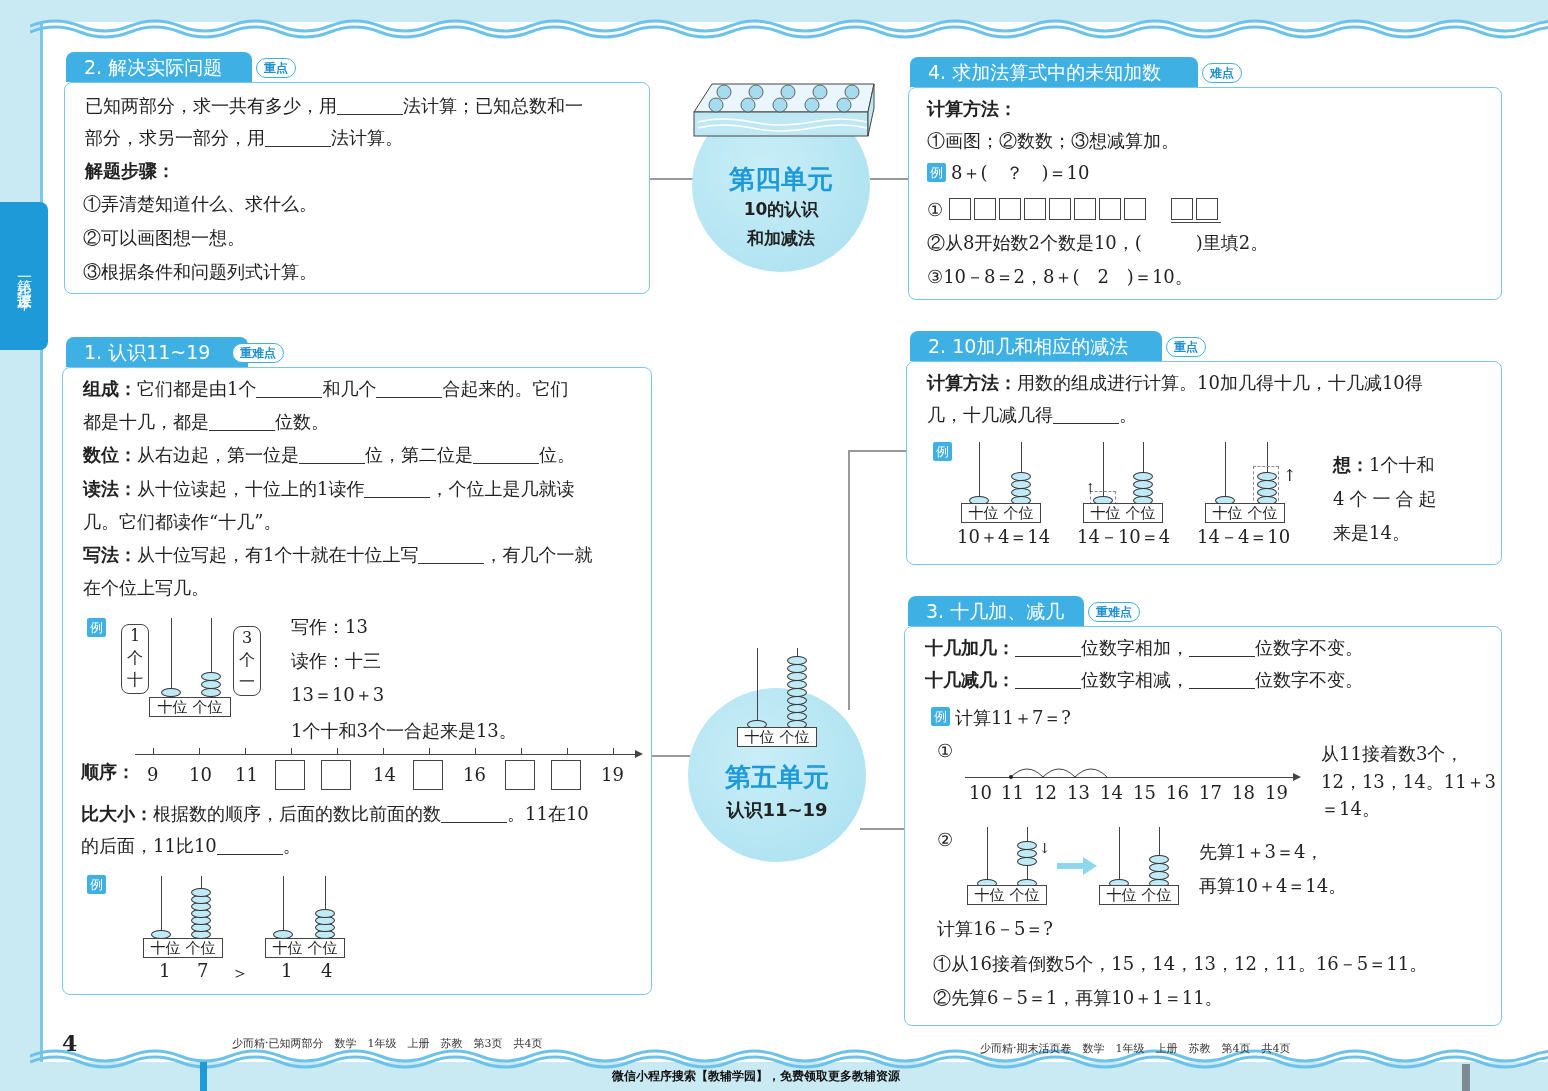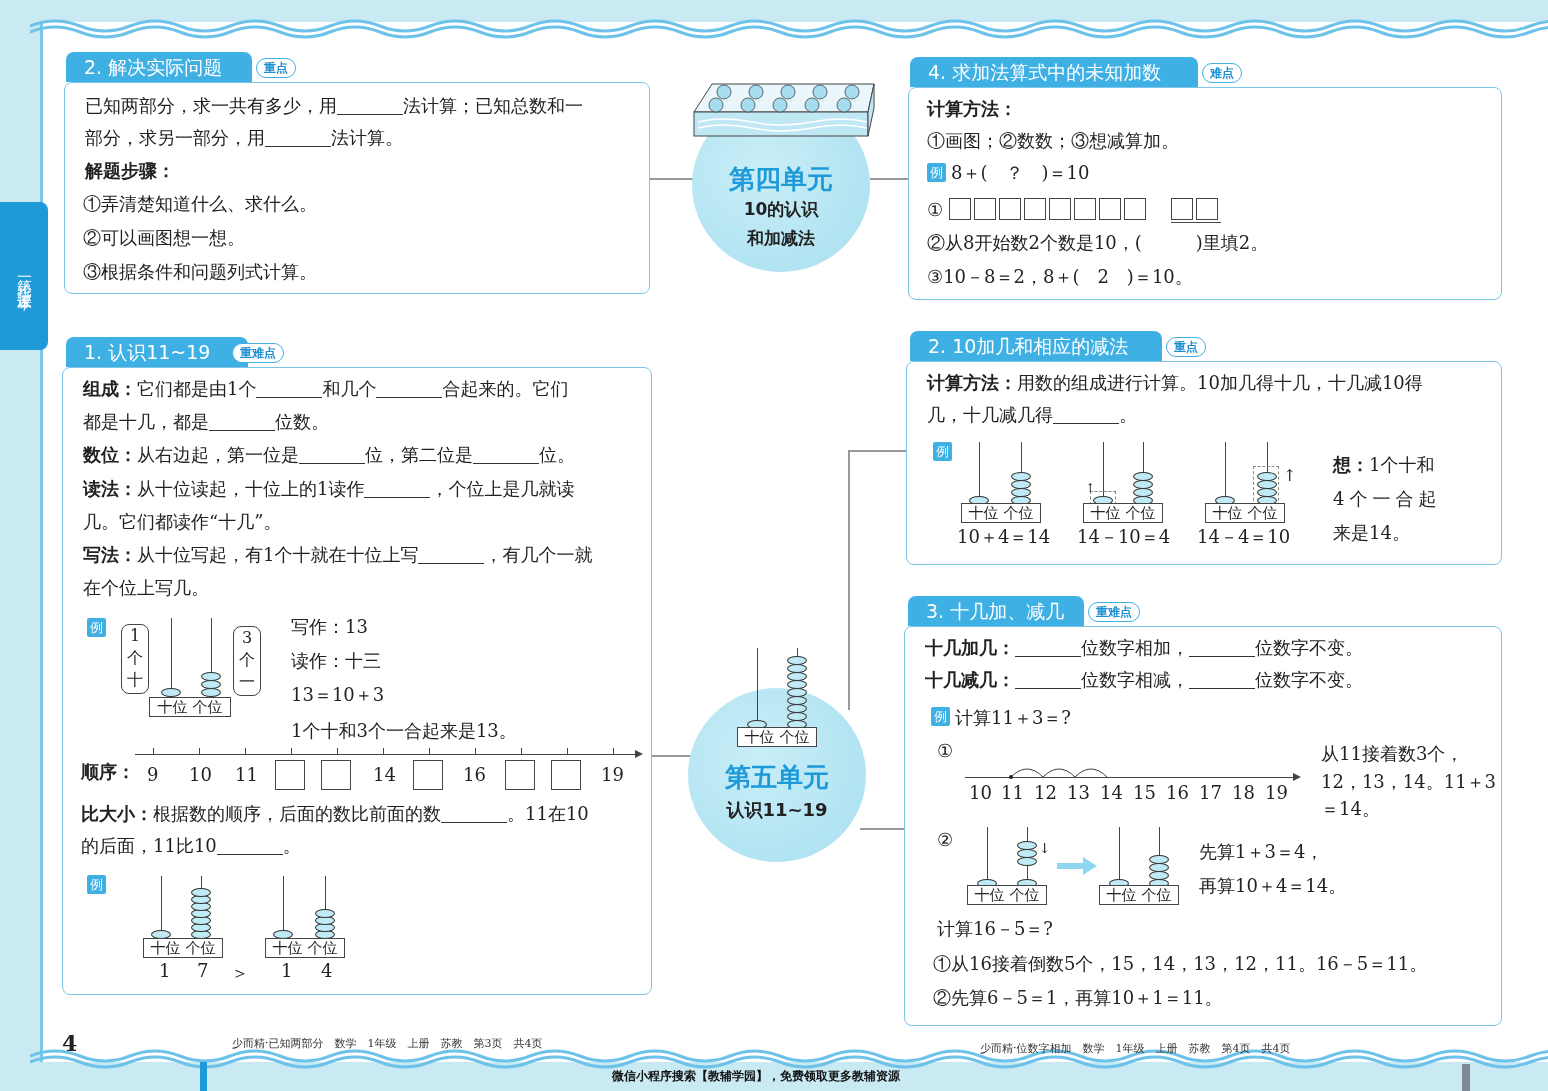--- a/index.html
+++ b/index.html
@@ -328,21 +328,21 @@
 <div class="card-title" style="left:908px;top:596px;width:176px;">3. 十几加、减几</div>
 <div class="badge" style="left:1088px;top:602px;">重难点</div>
 <div class="card" style="left:904px;top:626px;width:598px;height:400px;">
   <div class="line" style="left:20px;top:12px;">
     <span class="b">十几加几：</span><span class="blank" style="width:66px;"></span><span>位数字相加，</span><span class="blank" style="width:66px;"></span><span>位数字不变。</span>
   </div>
   <div class="line" style="left:20px;top:44px;">
     <span class="b">十几减几：</span><span class="blank" style="width:66px;"></span><span>位数字相减，</span><span class="blank" style="width:66px;"></span><span>位数字不变。</span>
   </div>
   <div class="ex-tag" style="left:26px;top:80px;">例</div>
-  <div class="line" style="left:50px;top:82px;">计算11＋3＝?</div>
+  <div class="line" style="left:50px;top:82px;">计算11＋7＝?</div>
   <div class="line" style="left:32px;top:115px;">①</div>
 
   <div style="position:absolute;left:60px;top:150px;width:330px;height:1.2px;background:#444;"></div>
   <div style="position:absolute;left:388px;top:146px;width:0;height:0;border-left:8px solid #444;border-top:4px solid transparent;border-bottom:4px solid transparent;"></div>
   <svg style="position:absolute;left:100px;top:132px;" width="110" height="20" viewBox="0 0 110 20">
     <path d="M6 18 Q 22 2 38 18" stroke="#444" fill="none" stroke-width="1"></path>
     <path d="M38 18 Q 54 2 70 18" stroke="#444" fill="none" stroke-width="1"></path>
     <path d="M70 18 Q 86 2 102 18" stroke="#444" fill="none" stroke-width="1"></path>
     <circle cx="6" cy="18" r="2" fill="#222"></circle>
   </svg>
@@ -386,16 +386,16 @@
   <div class="line" style="left:294px;top:216px;">先算1＋3＝4，</div>
   <div class="line" style="left:294px;top:250px;">再算10＋4＝14。</div>
 
   <div class="line" style="left:32px;top:293px;">计算16－5＝?</div>
   <div class="line" style="left:28px;top:328px;">①从16接着倒数5个，15，14，13，12，11。16－5＝11。</div>
   <div class="line" style="left:28px;top:362px;">②先算6－5＝1，再算10＋1＝11。</div>
 </div>
 
 <div class="page-num">4</div>
 <div class="footer-text" style="left:232px;top:1036px;">少而精·已知两部分　数学　1年级　上册　苏教　第3页　共4页</div>
-<div class="footer-text" style="left:980px;top:1041px;">少而精·位数字相加　数学　1年级　上册　苏教　第4页　共4页</div>
+<div class="footer-text" style="left:980px;top:1041px;">少而精·期末活页卷　数学　1年级　上册　苏教　第4页　共4页</div>
 <div style="position:absolute;left:200px;top:1062px;width:7px;height:29px;background:#1e9ad9;"></div>
 <div style="position:absolute;left:1462px;top:1064px;width:8px;height:27px;background:#7d8a93;"></div>
 <div class="promo">微信小程序搜索【教辅学园】，免费领取更多教辅资源</div>
 
 </body></html>

